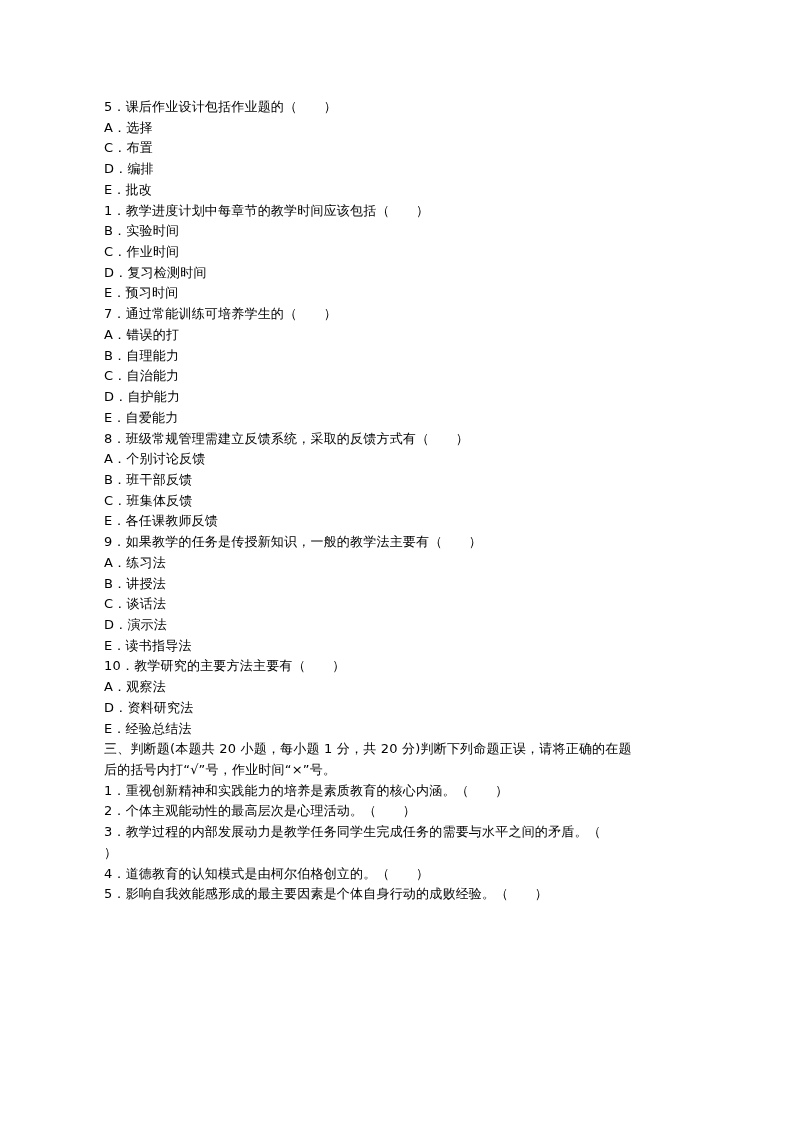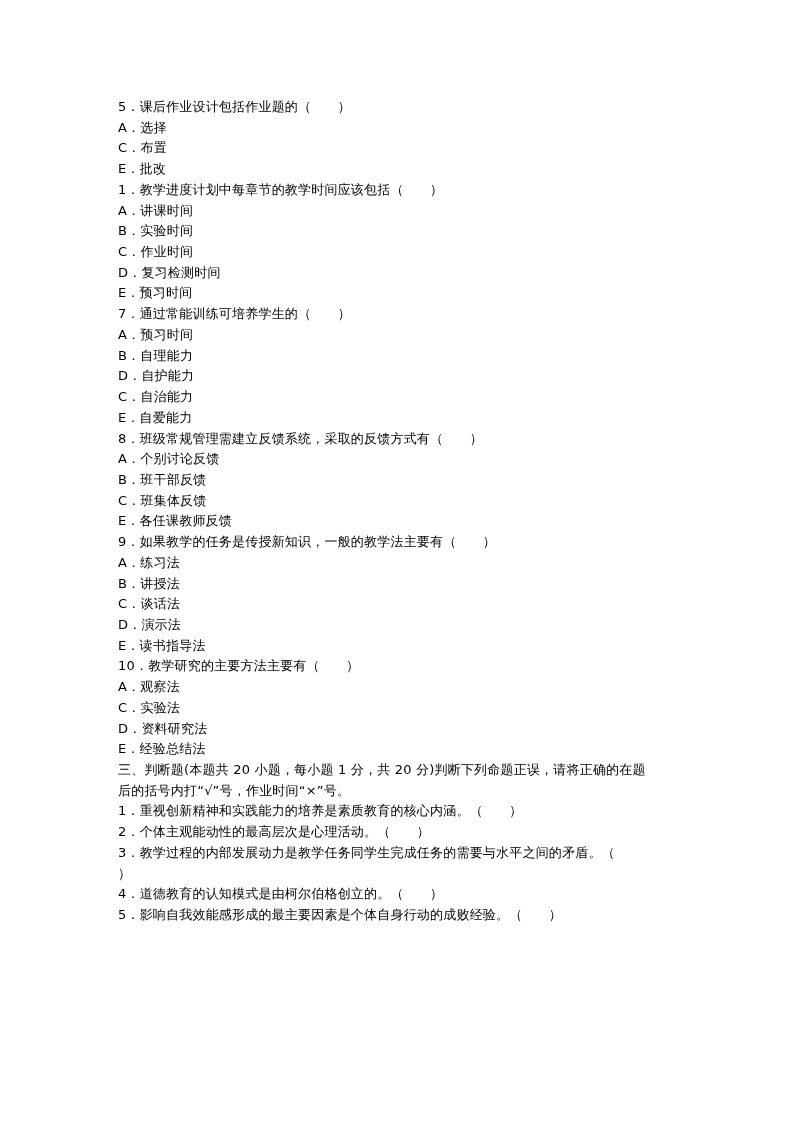--- a/index.html
+++ b/index.html
@@ -10,72 +10,71 @@
     body {
       width: 794px;
       height: 1123px;
       position: relative;
       overflow: hidden;
       font-family: "DejaVu Sans", "Liberation Sans", sans-serif;
       color: #000000;
     }
     .page {
       position: absolute;
-      left: 118px;
+      left: 104px;
       top: 97px;
       width: 560px;
     }
     .line {
       font-size: 13px;
       line-height: 20.72px;
       height: 20.72px;
       white-space: pre;
       letter-spacing: 0.2px;
     }
   </style>
 </head>
 <body>
 
 <div class="page">
 
   <div class="line">5．课后作业设计包括作业题的（　　）</div>
   <div class="line">A．选择</div>
   <div class="line">C．布置</div>
+  <div class="line">D．编排</div>
   <div class="line">E．批改</div>
 
   <div class="line">1．教学进度计划中每章节的教学时间应该包括（　　）</div>
-  <div class="line">A．讲课时间</div>
   <div class="line">B．实验时间</div>
   <div class="line">C．作业时间</div>
   <div class="line">D．复习检测时间</div>
   <div class="line">E．预习时间</div>
 
   <div class="line">7．通过常能训练可培养学生的（　　）</div>
-  <div class="line">A．预习时间</div>
+  <div class="line">A．错误的打</div>
   <div class="line">B．自理能力</div>
+  <div class="line">C．自治能力</div>
   <div class="line">D．自护能力</div>
-  <div class="line">C．自治能力</div>
   <div class="line">E．自爱能力</div>
 
   <div class="line">8．班级常规管理需建立反馈系统，采取的反馈方式有（　　）</div>
   <div class="line">A．个别讨论反馈</div>
   <div class="line">B．班干部反馈</div>
   <div class="line">C．班集体反馈</div>
   <div class="line">E．各任课教师反馈</div>
 
   <div class="line">9．如果教学的任务是传授新知识，一般的教学法主要有（　　）</div>
   <div class="line">A．练习法</div>
   <div class="line">B．讲授法</div>
   <div class="line">C．谈话法</div>
   <div class="line">D．演示法</div>
   <div class="line">E．读书指导法</div>
 
   <div class="line">10．教学研究的主要方法主要有（　　）</div>
   <div class="line">A．观察法</div>
-  <div class="line">C．实验法</div>
   <div class="line">D．资料研究法</div>
   <div class="line">E．经验总结法</div>
 
   <div class="line">三、判断题(本题共 20 小题，每小题 1 分，共 20 分)判断下列命题正误，请将正确的在题</div>
   <div class="line">后的括号内打“√”号，作业时间“×”号。</div>
   <div class="line">1．重视创新精神和实践能力的培养是素质教育的核心内涵。（　　）</div>
   <div class="line">2．个体主观能动性的最高层次是心理活动。（　　）</div>
   <div class="line">3．教学过程的内部发展动力是教学任务同学生完成任务的需要与水平之间的矛盾。（</div>
   <div class="line">）</div>
   <div class="line">4．道德教育的认知模式是由柯尔伯格创立的。（　　）</div>

